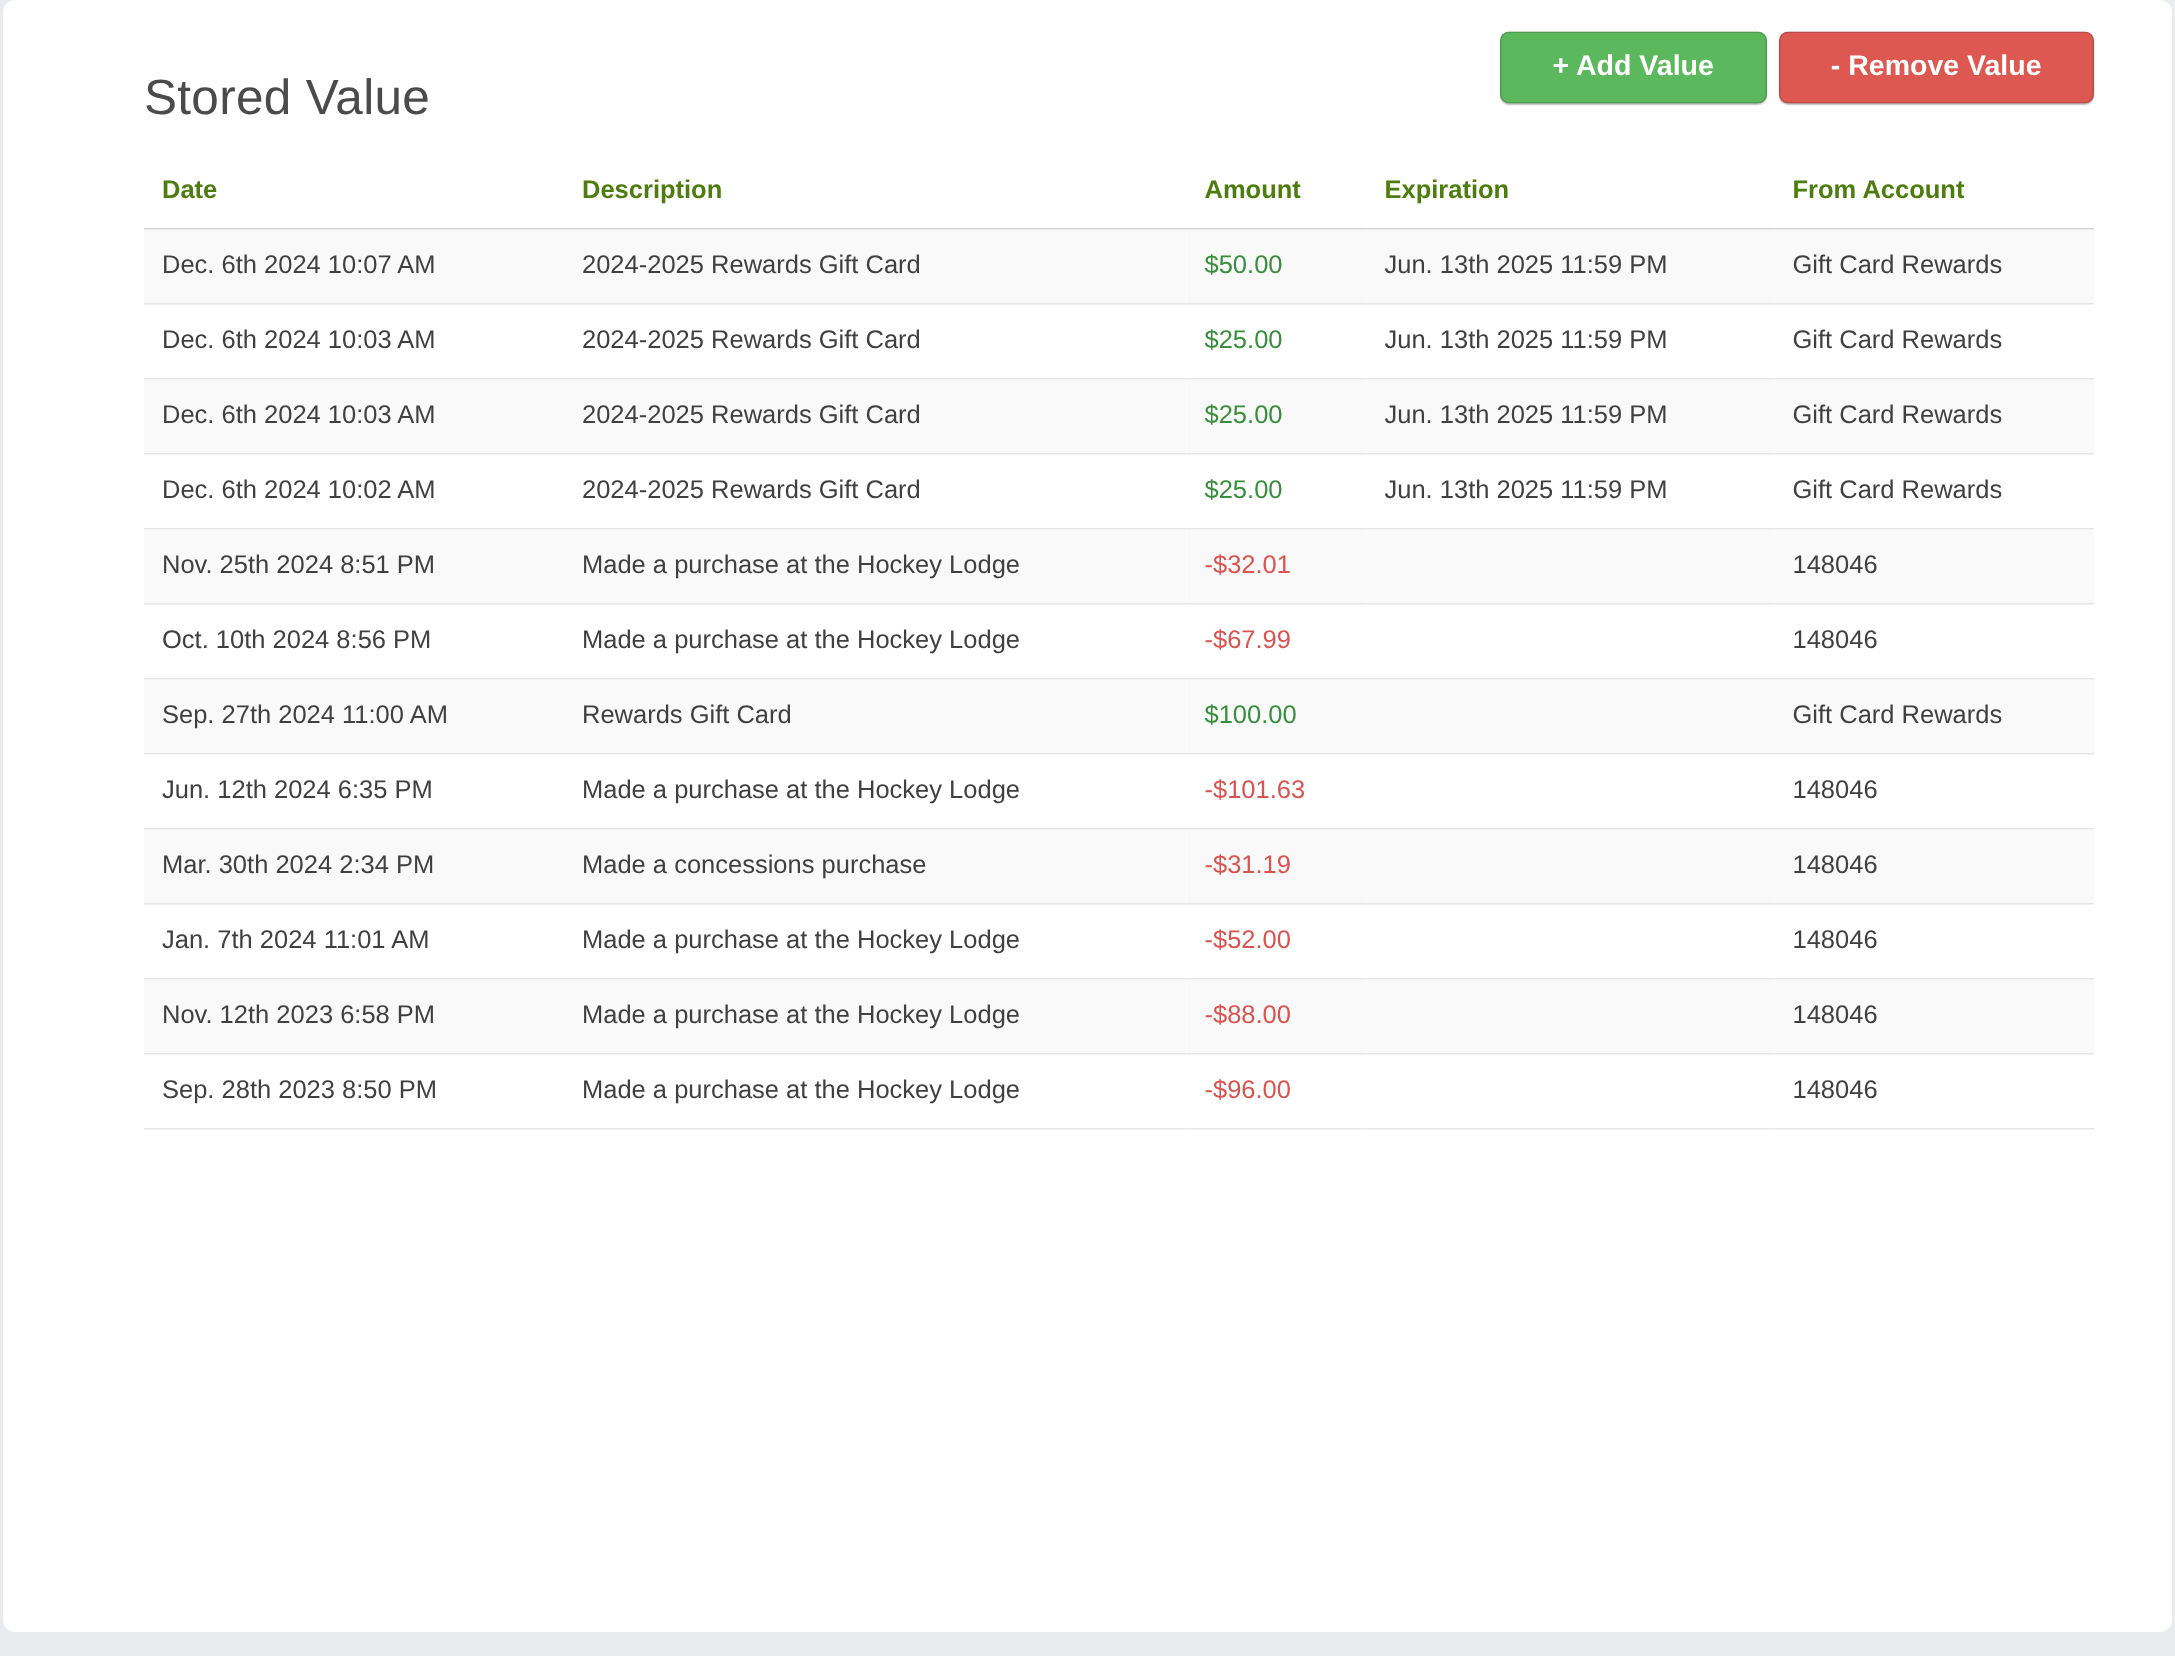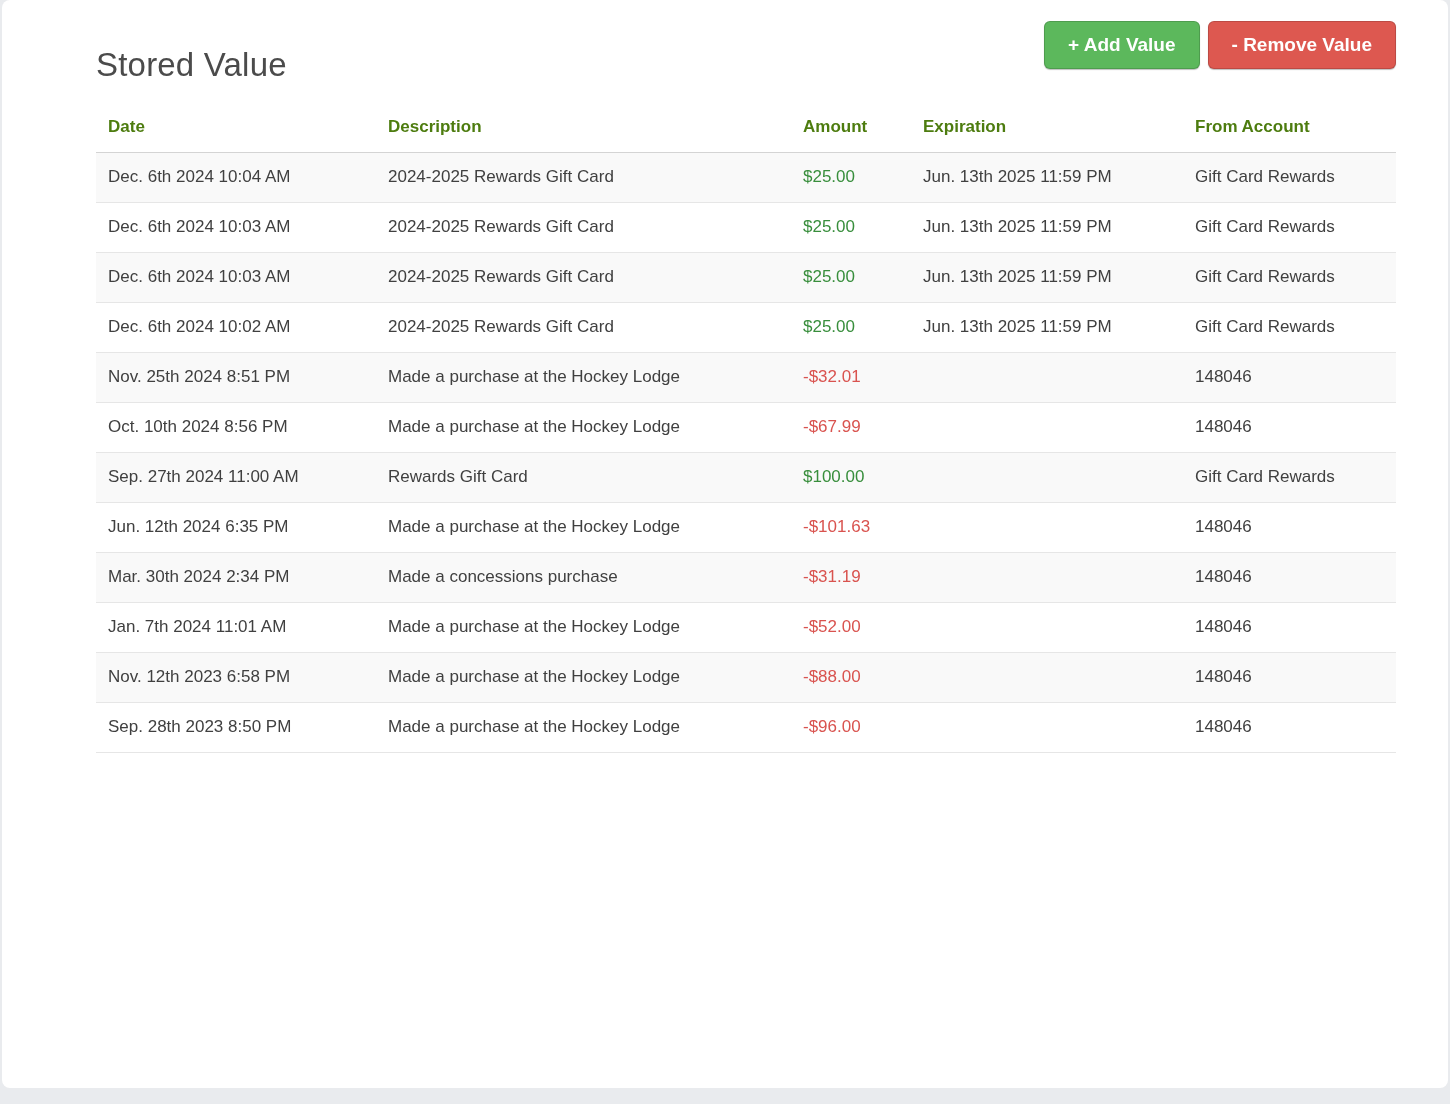--- a/index.html
+++ b/index.html
@@ -39,21 +39,21 @@
     display: flex;
     gap: 8px;
   }
   .btn {
     height: 48px;
     border-radius: 6px;
     font-family: inherit;
     font-size: 19px;
     font-weight: bold;
     color: #ffffff;
-    padding: 0 23px;
+    padding: 0 34px;
     border: 1px solid rgba(0,0,0,0.15);
     box-shadow: 0 1px 1px rgba(0,0,0,0.25);
     cursor: pointer;
     white-space: nowrap;
   }
   .btn-add { background: var(--add-button, #5cb85c); }
   .btn-remove { background: var(--remove-button, #dd5850); }
 
   table.sv-table {
     width: 1300px;
@@ -109,23 +109,23 @@
         <tr>
           <th>Date</th>
           <th>Description</th>
           <th>Amount</th>
           <th>Expiration</th>
           <th>From Account</th>
         </tr>
       </thead>
       <tbody>
           <tr>
-    <td>Dec. 6th 2024 10:04 AM</td>
-    <td>2024-2025 Rewards Gift Card</td>
-    <td class="amount positive">$25.00</td>
+    <td>Dec. 6th 2024 10:07 AM</td>
+    <td>2024-2025 Rewards Gift Card</td>
+    <td class="amount positive">$50.00</td>
     <td>Jun. 13th 2025 11:59 PM</td>
     <td>Gift Card Rewards</td>
   </tr>
           <tr>
     <td>Dec. 6th 2024 10:03 AM</td>
     <td>2024-2025 Rewards Gift Card</td>
     <td class="amount positive">$25.00</td>
     <td>Jun. 13th 2025 11:59 PM</td>
     <td>Gift Card Rewards</td>
   </tr>

